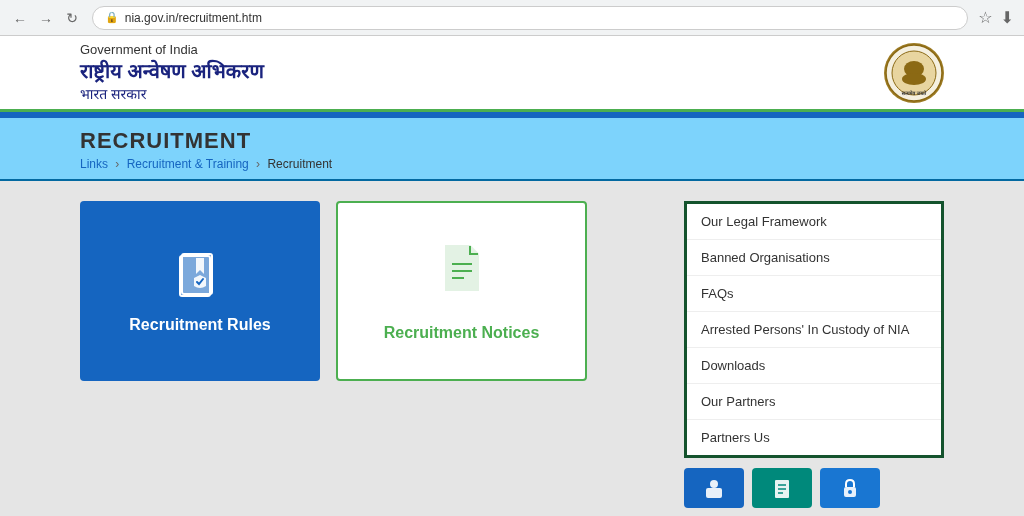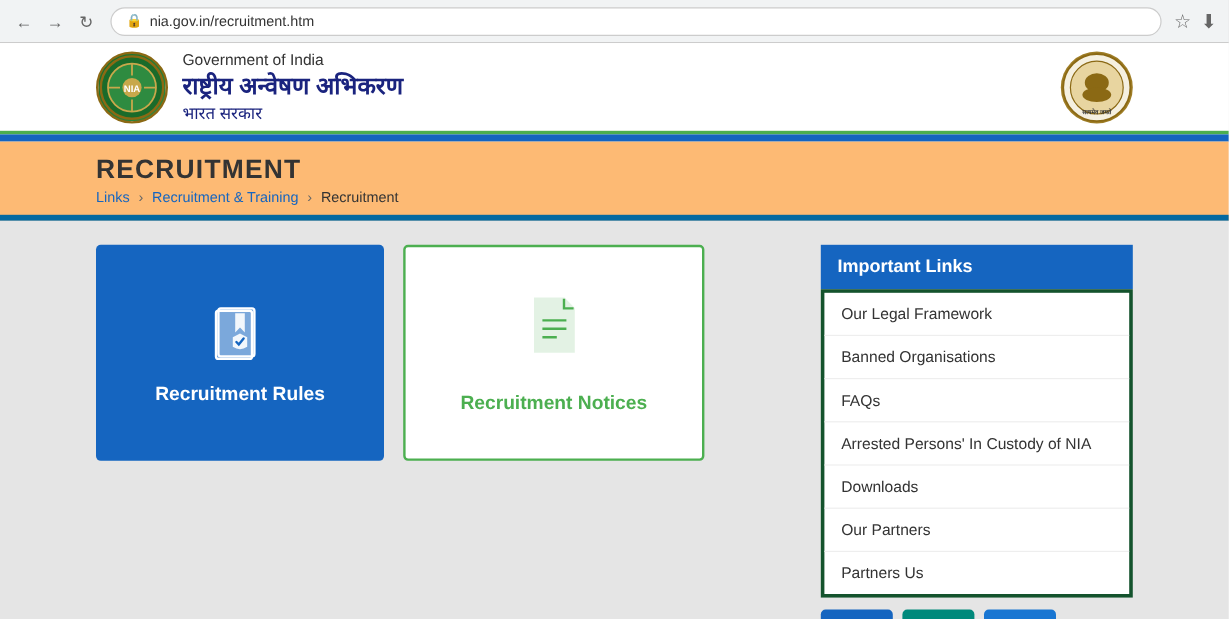--- a/index.html
+++ b/index.html
@@ -117,23 +117,23 @@
     }
 
     
     .nav-strip {
       background: #1565c0;
       height: 6px;
     }
 
     
     .page-title-section {
-      background: #fdba74;
+      background: #7dd3fc;
       padding: 10px 80px 8px;
-      border-bottom: 5px solid #0369a1;
+      border-bottom: 2px solid #0369a1;
     }
     .page-title {
       font-size: 22px;
       font-weight: bold;
       color: #333;
       letter-spacing: 1px;
     }
     .breadcrumb {
       font-size: 12px;
       color: #1565c0;
@@ -289,34 +289,20 @@
   <div class="browser-icons">
     <span style="cursor:pointer;">☆</span>
     <span style="cursor:pointer;">⬇</span>
   </div>
 </div>
 
 <div class="website">
 
   <div class="site-header">
     <div class="header-left">
-      <div class="logo-circle">
-
-        <svg width="56" height="56" viewBox="0 0 56 56">
-          <circle cx="28" cy="28" r="26" fill="#1a6b2a" stroke="#8b6914" stroke-width="2"></circle>
-          <circle cx="28" cy="28" r="20" fill="#2e8b40" stroke="#c8a84b" stroke-width="1.5"></circle>
-          <circle cx="28" cy="28" r="8" fill="#c8a84b"></circle>
-
-          <line x1="28" y1="8" x2="28" y2="18" stroke="#c8a84b" stroke-width="1.5"></line>
-          <line x1="28" y1="38" x2="28" y2="48" stroke="#c8a84b" stroke-width="1.5"></line>
-          <line x1="8" y1="28" x2="18" y2="28" stroke="#c8a84b" stroke-width="1.5"></line>
-          <line x1="38" y1="28" x2="48" y2="28" stroke="#c8a84b" stroke-width="1.5"></line>
-          <text x="28" y="32" text-anchor="middle" fill="white" font-size="8" font-weight="bold">NIA</text>
-        </svg>
-      </div>
       <div class="header-text">
         <span class="gov-title">Government of India</span>
         <span class="hindi-title">राष्ट्रीय अन्वेषण अभिकरण</span>
         <span class="hindi-subtitle">भारत सरकार</span>
       </div>
     </div>
     <div class="emblem">
       <svg width="60" height="60" viewBox="0 0 60 60">
         <circle cx="30" cy="30" r="28" fill="#f5f0e0" stroke="#8b6914" stroke-width="1.5"></circle>
         <circle cx="30" cy="30" r="22" fill="#e8d5a0" stroke="#8b6914" stroke-width="1"></circle>
@@ -372,21 +358,20 @@
             <line x1="18" y1="31" x2="38" y2="31" stroke="#4caf50" stroke-width="2"></line>
             <line x1="18" y1="38" x2="30" y2="38" stroke="#4caf50" stroke-width="2"></line>
           </svg>
         </div>
         <div class="card-green-label">Recruitment Notices</div>
       </div>
 
     </div>
 
     <div class="sidebar">
-      <div class="sidebar-header">Important Links</div>
       <div class="sidebar-links">
         <a class="sidebar-link">Our Legal Framework</a>
         <a class="sidebar-link">Banned Organisations</a>
         <a class="sidebar-link">FAQs</a>
         <a class="sidebar-link">Arrested Persons' In Custody of NIA</a>
         <a class="sidebar-link">Downloads</a>
         <a class="sidebar-link">Our Partners</a>
         <a class="sidebar-link">Partners Us</a>
       </div>
 

